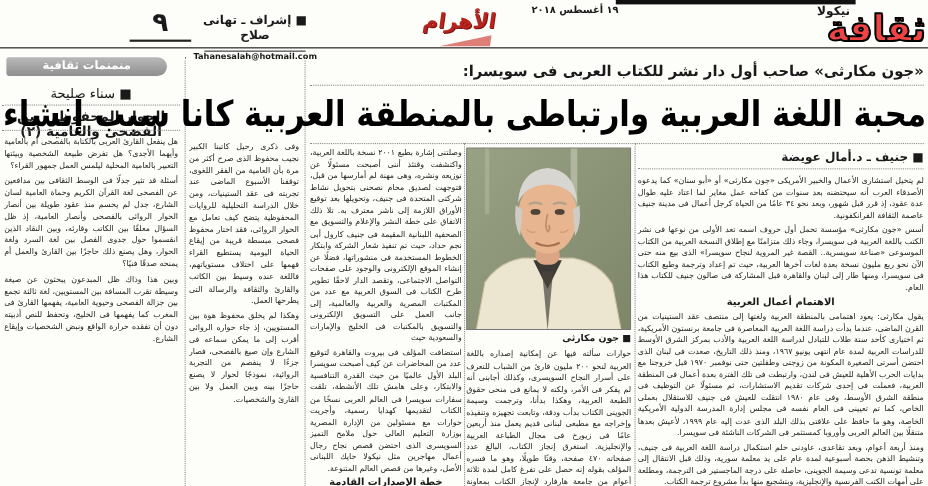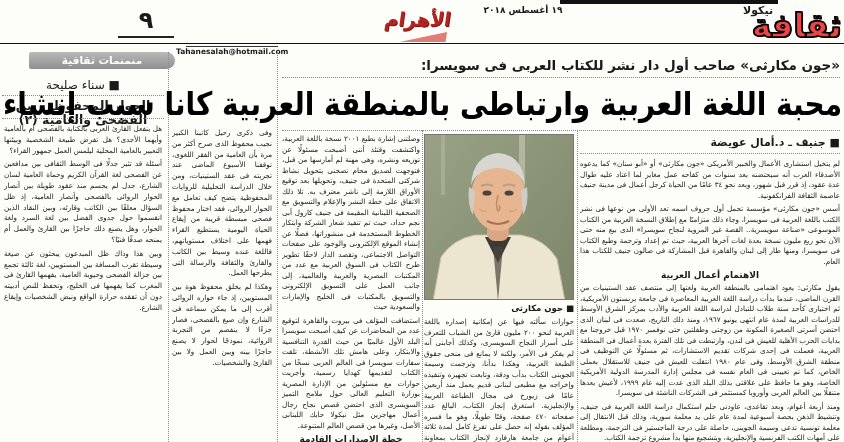--- a/index.html
+++ b/index.html
@@ -34,21 +34,21 @@
   .head-rule { position:absolute; top:43px; left:0; width:844px; border-top:1.5px solid #111; }
   .email-rule { position:absolute; top:45.5px; left:186px; width:92px; border-top:1px solid #333; }
   
   .vdot { position:absolute; width:0; border-left:1px dotted #8a8a8a; }
   .hdot { border-top:1px dotted #8a8a8a; }
   
   .side-box {
     position:absolute; top:52px; left:6px; width:146px; height:17px;
     background:linear-gradient(#b9b9b9,#8f8f8f); color:#fff;
     border-radius:3px 12px 12px 3px; font-size:10.5px; font-weight:bold;
-    text-align:center; line-height:17px;margin-left:23px;
+    text-align:center; line-height:17px;
   }
   .side-author { position:absolute; top:78px; left:4px; width:158px; font-size:12px; font-weight:normal; text-align:center; }
   .side-rule1 { position:absolute; top:95px; left:2px; width:162px; }
   .side-title { position:absolute; top:99px; left:0px; width:166px; font-size:12.5px; font-weight:900; text-align:center; line-height:1.15; }
   .side-rule2 { position:absolute; top:118px; left:2px; width:162px; }
   .side-colA { position:absolute; top:124px; left:4px; width:158px; height:318px; overflow:hidden; }
   .side-colB { position:absolute; top:128px; left:172px; width:100px; height:314px; overflow:hidden; }
   .side-colA p, .side-colB p { font-size:7.2px; line-height:1.5; text-align:justify; margin-bottom:3px; color:#222; }
   
   .kicker { position:absolute; top:57px; left:282px; width:558px; font-size:13.5px; font-weight:900; text-align:right; }
@@ -80,20 +80,21 @@
 
 <div class="page">
 
   <div class="topbar"></div>
   <div class="day">نيكولا</div>
   <div class="date">١٩ أغسطس ٢٠١٨</div>
   <div class="section-logo">ثقافة</div>
   <div class="ahram-logo">الأهرام</div>
   <div class="pagenum">٩</div>
   <div class="pagenum-rule"></div>
+  <div class="supervision">■ إشراف ـ تهانى صلاح</div>
   <div class="email-rule"></div>
   <div class="email">Tahanesalah@hotmail.com</div>
   <div class="head-rule"></div>
 
   <div class="side-box">منمنمات ثقافية</div>
   <div class="side-author">■ سناء صليحة</div>
   <div class="side-rule1 hdot"></div>
   <div class="side-title">الحوار المحفوظى بين الفصحى والعامية (٢)</div>
   <div class="side-rule2 hdot"></div>
   <div class="side-colA">

